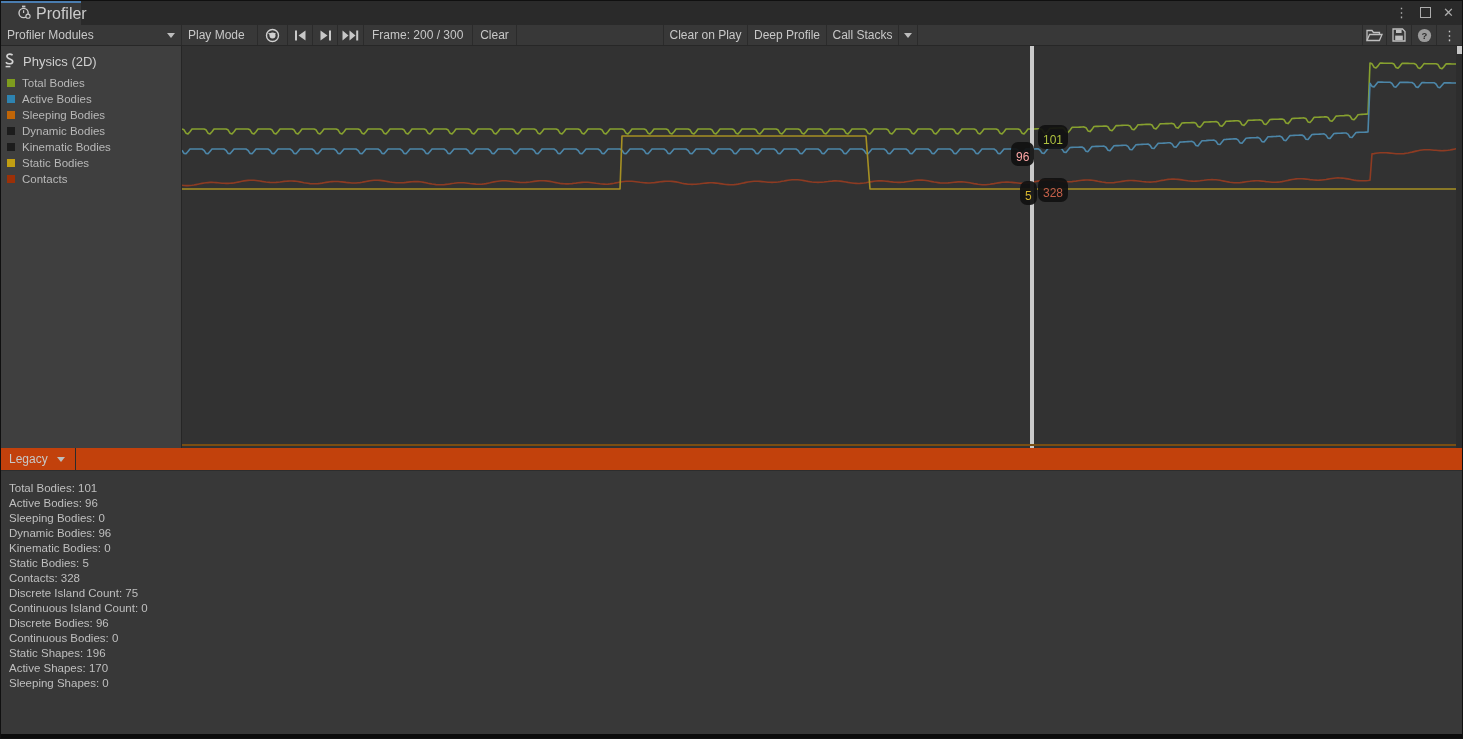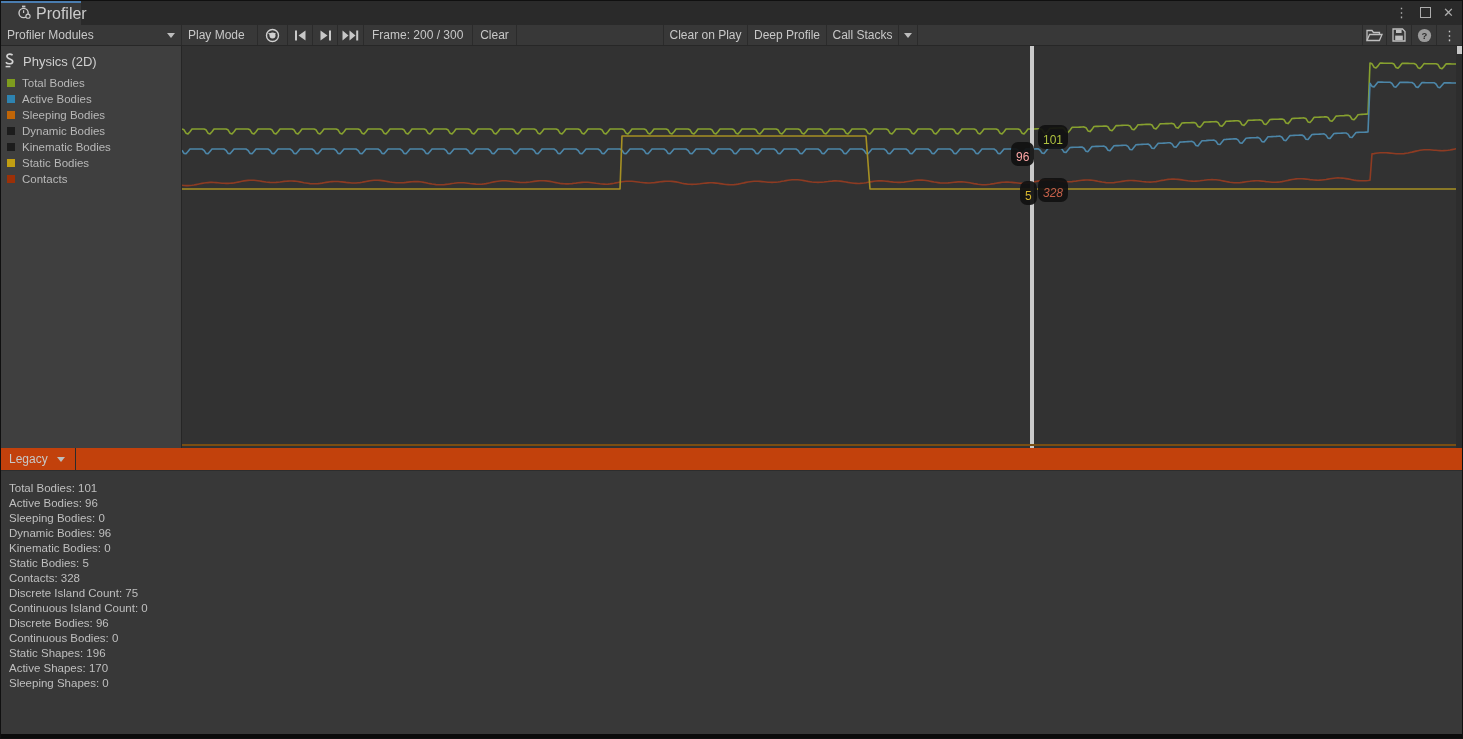--- a/index.html
+++ b/index.html
@@ -201,21 +201,21 @@
         <polyline points="0,83.0 2,83.8 4,87.2 6,87.9 8,85.8 10,83.0 12,83.0 14,83.0 16,83.0 18,83.0 20,83.0 22,83.0 24,83.8 26,87.2 28,87.9 30,85.8 32,83.0 34,83.0 36,83.0 38,83.0 40,83.0 42,83.0 44,83.0 46,83.8 48,87.2 50,87.9 52,85.8 54,83.0 56,83.0 58,83.0 60,83.0 62,83.0 64,83.0 66,83.0 68,83.8 70,87.2 72,87.9 74,85.8 76,83.0 78,83.0 80,83.0 82,83.0 84,83.0 86,83.0 88,83.0 90,83.8 92,87.2 94,87.9 96,85.8 98,83.0 100,83.0 102,83.0 104,83.0 106,83.0 108,83.0 110,83.0 112,83.8 114,87.2 116,87.9 118,85.8 120,83.0 122,83.0 124,83.0 126,83.0 128,83.0 130,83.0 132,83.0 134,83.8 136,87.2 138,87.9 140,85.8 142,83.0 144,83.0 146,83.0 148,83.0 150,83.0 152,83.0 154,83.0 156,83.8 158,87.2 160,87.9 162,85.8 164,83.0 166,83.0 168,83.0 170,83.0 172,83.0 174,83.0 176,83.0 178,83.8 180,87.2 182,87.9 184,85.8 186,83.0 188,83.0 190,83.0 192,83.0 194,83.0 196,83.0 198,83.0 200,83.8 202,87.2 204,87.9 206,85.8 208,83.0 210,83.0 212,83.0 214,83.0 216,83.0 218,83.0 220,83.0 222,83.8 224,87.2 226,87.9 228,85.8 230,83.0 232,83.0 234,83.0 236,83.0 238,83.0 240,83.0 242,83.0 244,83.8 246,87.2 248,87.9 250,85.8 252,83.0 254,83.0 256,83.0 258,83.0 260,83.0 262,83.0 264,83.0 266,83.8 268,87.2 270,87.9 272,85.8 274,83.0 276,83.0 278,83.0 280,83.0 282,83.0 284,83.0 286,83.0 288,83.8 290,87.2 292,87.9 294,85.8 296,83.0 298,83.0 300,83.0 302,83.0 304,83.0 306,83.0 308,83.0 310,83.8 312,87.2 314,87.9 316,85.8 318,83.0 320,83.0 322,83.0 324,83.0 326,83.0 328,83.0 330,83.0 332,83.8 334,87.2 336,87.9 338,85.8 340,83.0 342,83.0 344,83.0 346,83.0 348,83.0 350,83.0 352,83.0 354,83.8 356,87.2 358,87.9 360,85.8 362,83.0 364,83.0 366,83.0 368,83.0 370,83.0 372,83.0 374,83.0 376,83.8 378,87.2 380,87.9 382,85.8 384,83.0 386,83.0 388,83.0 390,83.0 392,83.0 394,83.0 396,83.0 398,83.8 400,87.2 402,87.9 404,85.8 406,83.0 408,83.0 410,83.0 412,83.0 414,83.0 416,83.0 418,83.0 420,83.8 422,87.2 424,87.9 426,85.8 428,83.0 430,83.0 432,83.0 434,83.0 436,83.0 438,83.0 440,83.0 442,83.8 444,87.2 446,87.9 448,85.8 450,83.0 452,83.0 454,83.0 456,83.0 458,83.0 460,83.0 462,83.0 464,83.8 466,87.2 468,87.9 470,85.8 472,83.0 474,83.0 476,83.0 478,83.0 480,83.0 482,83.0 484,83.0 486,83.8 488,87.2 490,87.9 492,85.8 494,83.0 496,83.0 498,83.0 500,83.0 502,83.0 504,83.0 506,83.0 508,83.8 510,87.2 512,87.9 514,85.8 516,83.0 518,83.0 520,83.0 522,83.0 524,83.0 526,83.0 528,83.0 530,83.8 532,87.2 534,87.9 536,85.8 538,83.0 540,83.0 542,83.0 544,83.0 546,83.0 548,83.0 550,83.0 552,83.8 554,87.2 556,87.9 558,85.8 560,83.0 562,83.0 564,83.0 566,83.0 568,83.0 570,83.0 572,83.0 574,83.8 576,87.2 578,87.9 580,85.8 582,83.0 584,83.0 586,83.0 588,83.0 590,83.0 592,83.0 594,83.0 596,83.8 598,87.2 600,87.9 602,85.8 604,83.0 606,83.0 608,83.0 610,83.0 612,83.0 614,83.0 616,83.0 618,83.8 620,87.2 622,87.9 624,85.8 626,83.0 628,83.0 630,83.0 632,83.0 634,83.0 636,83.0 638,83.0 640,83.8 642,87.2 644,87.9 646,85.8 648,83.0 650,83.0 652,83.0 654,83.0 656,83.0 658,83.0 660,83.0 662,83.8 664,87.2 666,87.9 668,85.8 670,83.0 672,83.0 674,83.0 676,83.0 678,83.0 680,83.0 682,83.0 684,83.8 686,87.2 688,87.9 690,85.8 692,83.0 694,83.0 696,83.0 698,83.0 700,83.0 702,83.0 704,83.0 706,83.8 708,87.2 710,87.9 712,85.8 714,83.0 716,83.0 718,83.0 720,83.0 722,83.0 724,83.0 726,83.0 728,83.8 730,87.2 732,87.9 734,85.8 736,83.0 738,83.0 740,83.0 742,83.0 744,83.0 746,83.0 748,83.0 750,83.8 752,87.2 754,87.9 756,85.8 758,83.0 760,83.0 762,83.0 764,83.0 766,83.0 768,83.0 770,83.0 772,83.8 774,87.2 776,87.9 778,85.8 780,83.0 782,83.0 784,83.0 786,83.0 788,83.0 790,83.0 792,83.0 794,83.8 796,87.2 798,87.9 800,85.8 802,83.0 804,83.0 806,83.0 808,83.0 810,83.0 812,83.0 814,83.0 816,83.8 818,87.2 820,87.9 822,85.8 824,83.0 826,83.0 828,83.0 830,83.0 832,83.0 834,83.0 836,83.0 838,83.8 840,87.2 842,87.9 844,85.8 846,83.0 848,83.0 850,83.0 852,83.0 854,82.9 856,82.8 858,82.7 860,83.5 862,86.7 864,87.4 866,85.2 868,82.3 870,82.2 872,82.1 874,82.1 876,82.0 878,81.9 880,81.8 882,82.6 884,85.8 886,86.5 888,84.3 890,81.4 892,81.3 894,81.2 896,81.2 898,81.1 900,81.0 902,80.9 904,81.7 906,84.9 908,85.6 910,83.4 912,80.5 914,80.4 916,80.4 918,80.3 920,80.2 922,80.1 924,80.0 926,80.8 928,84.1 930,84.7 932,82.5 934,79.6 936,79.6 938,79.5 940,79.4 942,79.3 944,79.2 946,79.2 948,79.9 950,83.2 952,83.8 954,81.6 956,78.8 958,78.7 960,78.6 962,78.5 964,78.4 966,78.4 968,78.3 970,79.0 972,82.3 974,82.9 976,80.7 978,77.9 980,77.8 982,77.7 984,77.6 986,77.6 988,77.5 990,77.4 992,78.1 994,81.4 996,82.1 998,79.9 1000,77.0 1002,76.9 1004,76.8 1006,76.8 1008,76.7 1010,76.6 1012,76.5 1014,77.3 1016,80.5 1018,81.2 1020,79.0 1022,76.1 1024,76.0 1026,76.0 1028,75.9 1030,75.8 1032,75.7 1034,75.6 1036,76.4 1038,79.7 1040,80.3 1042,78.1 1044,75.2 1046,75.2 1048,75.1 1050,75.0 1052,74.9 1054,74.8 1056,74.8 1058,75.5 1060,78.8 1062,79.4 1064,77.2 1066,74.4 1068,74.3 1070,74.2 1072,74.1 1074,74.0 1076,74.0 1078,73.9 1080,74.6 1082,77.9 1084,78.5 1086,76.3 1088,73.5 1090,73.4 1092,73.3 1094,73.2 1096,73.2 1098,73.1 1100,73.0 1102,73.7 1104,77.0 1106,77.6 1108,75.4 1110,72.5 1112,72.4 1114,72.3 1116,72.2 1118,72.1 1120,72.0 1122,71.9 1124,72.6 1126,75.9 1128,76.5 1130,74.3 1132,71.4 1134,71.3 1136,71.2 1138,71.1 1140,71.0 1142,70.9 1144,70.7 1146,71.4 1148,74.7 1150,75.3 1152,73.0 1154,70.1 1156,70.0 1158,69.8 1160,69.7 1162,69.6 1164,69.4 1166,69.3 1168,70.0 1170,73.2 1172,73.8 1174,71.6 1176,68.7 1178,68.5 1180,68.4 1182,68.3 1184,68.1 1186,68.0 1188,17.0 1190,17.8 1192,21.2 1194,22.0 1196,19.9 1198,17.1 1200,17.1 1202,17.2 1204,17.2 1206,17.2 1208,17.2 1210,17.3 1212,18.1 1214,21.5 1216,22.2 1218,20.1 1220,17.4 1222,17.4 1224,17.4 1226,17.4 1228,17.5 1230,17.5 1232,17.5 1234,18.4 1236,21.7 1238,22.5 1240,20.4 1242,17.6 1244,17.7 1246,17.7 1248,17.7 1250,17.7 1252,17.7 1254,17.8 1256,18.6 1258,22.0 1260,22.7 1262,20.6 1264,17.9 1266,17.9 1268,17.9 1270,18.0 1272,18.0 1274,18.0" fill="none" stroke="#87A12F" stroke-width="1.6" stroke-linejoin="round"></polyline>
         <polyline points="0,104.3 2,107.4 4,107.8 6,105.4 8,103.0 10,103.0 12,103.0 14,103.0 16,103.0 18,103.0 20,103.0 22,104.3 24,107.4 26,107.8 28,105.4 30,103.0 32,103.0 34,103.0 36,103.0 38,103.0 40,103.0 42,103.0 44,104.3 46,107.4 48,107.8 50,105.4 52,103.0 54,103.0 56,103.0 58,103.0 60,103.0 62,103.0 64,103.0 66,104.3 68,107.4 70,107.8 72,105.4 74,103.0 76,103.0 78,103.0 80,103.0 82,103.0 84,103.0 86,103.0 88,104.3 90,107.4 92,107.8 94,105.4 96,103.0 98,103.0 100,103.0 102,103.0 104,103.0 106,103.0 108,103.0 110,104.3 112,107.4 114,107.8 116,105.4 118,103.0 120,103.0 122,103.0 124,103.0 126,103.0 128,103.0 130,103.0 132,104.3 134,107.4 136,107.8 138,105.4 140,103.0 142,103.0 144,103.0 146,103.0 148,103.0 150,103.0 152,103.0 154,104.3 156,107.4 158,107.8 160,105.4 162,103.0 164,103.0 166,103.0 168,103.0 170,103.0 172,103.0 174,103.0 176,104.3 178,107.4 180,107.8 182,105.4 184,103.0 186,103.0 188,103.0 190,103.0 192,103.0 194,103.0 196,103.0 198,104.3 200,107.4 202,107.8 204,105.4 206,103.0 208,103.0 210,103.0 212,103.0 214,103.0 216,103.0 218,103.0 220,104.3 222,107.4 224,107.8 226,105.4 228,103.0 230,103.0 232,103.0 234,103.0 236,103.0 238,103.0 240,103.0 242,104.3 244,107.4 246,107.8 248,105.4 250,103.0 252,103.0 254,103.0 256,103.0 258,103.0 260,103.0 262,103.0 264,104.3 266,107.4 268,107.8 270,105.4 272,103.0 274,103.0 276,103.0 278,103.0 280,103.0 282,103.0 284,103.0 286,104.3 288,107.4 290,107.8 292,105.4 294,103.0 296,103.0 298,103.0 300,103.0 302,103.0 304,103.0 306,103.0 308,104.3 310,107.4 312,107.8 314,105.4 316,103.0 318,103.0 320,103.0 322,103.0 324,103.0 326,103.0 328,103.0 330,104.3 332,107.4 334,107.8 336,105.4 338,103.0 340,103.0 342,103.0 344,103.0 346,103.0 348,103.0 350,103.0 352,104.3 354,107.4 356,107.8 358,105.4 360,103.0 362,103.0 364,103.0 366,103.0 368,103.0 370,103.0 372,103.0 374,104.3 376,107.4 378,107.8 380,105.4 382,103.0 384,103.0 386,103.0 388,103.0 390,103.0 392,103.0 394,103.0 396,104.3 398,107.4 400,107.8 402,105.4 404,103.0 406,103.0 408,103.0 410,103.0 412,103.0 414,103.0 416,103.0 418,104.3 420,107.4 422,107.8 424,105.4 426,103.0 428,103.0 430,103.0 432,103.0 434,103.0 436,103.0 438,103.0 440,104.3 442,107.4 444,107.8 446,105.4 448,103.0 450,103.0 452,103.0 454,103.0 456,103.0 458,103.0 460,103.0 462,104.3 464,107.4 466,107.8 468,105.4 470,103.0 472,103.0 474,103.0 476,103.0 478,103.0 480,103.0 482,103.0 484,104.3 486,107.4 488,107.8 490,105.4 492,103.0 494,103.0 496,103.0 498,103.0 500,103.0 502,103.0 504,103.0 506,104.3 508,107.4 510,107.8 512,105.4 514,103.0 516,103.0 518,103.0 520,103.0 522,103.0 524,103.0 526,103.0 528,104.3 530,107.4 532,107.8 534,105.4 536,103.0 538,103.0 540,103.0 542,103.0 544,103.0 546,103.0 548,103.0 550,104.3 552,107.4 554,107.8 556,105.4 558,103.0 560,103.0 562,103.0 564,103.0 566,103.0 568,103.0 570,103.0 572,104.3 574,107.4 576,107.8 578,105.4 580,103.0 582,103.0 584,103.0 586,103.0 588,103.0 590,103.0 592,103.0 594,104.3 596,107.4 598,107.8 600,105.4 602,103.0 604,103.0 606,103.0 608,103.0 610,103.0 612,103.0 614,103.0 616,104.3 618,107.4 620,107.8 622,105.4 624,103.0 626,103.0 628,103.0 630,103.0 632,103.0 634,103.0 636,103.0 638,104.3 640,107.4 642,107.8 644,105.4 646,103.0 648,103.0 650,103.0 652,103.0 654,103.0 656,103.0 658,103.0 660,104.3 662,107.4 664,107.8 666,105.4 668,103.0 670,103.0 672,103.0 674,103.0 676,103.0 678,103.0 680,103.0 682,104.3 684,107.4 686,107.8 688,105.4 690,103.0 692,103.0 694,103.0 696,103.0 698,103.0 700,103.0 702,103.0 704,104.3 706,107.4 708,107.8 710,105.4 712,103.0 714,103.0 716,103.0 718,103.0 720,103.0 722,103.0 724,103.0 726,104.3 728,107.4 730,107.8 732,105.4 734,103.0 736,103.0 738,103.0 740,103.0 742,103.0 744,103.0 746,103.0 748,104.3 750,107.4 752,107.8 754,105.4 756,103.0 758,103.0 760,103.0 762,103.0 764,103.0 766,103.0 768,103.0 770,104.3 772,107.4 774,107.8 776,105.4 778,103.0 780,103.0 782,103.0 784,103.0 786,103.0 788,103.0 790,103.0 792,104.3 794,107.4 796,107.8 798,105.4 800,103.0 802,103.0 804,103.0 806,103.0 808,103.0 810,103.0 812,103.0 814,104.3 816,107.4 818,107.8 820,105.4 822,103.0 824,103.0 826,103.0 828,103.0 830,103.0 832,103.0 834,103.0 836,104.3 838,107.4 840,107.8 842,105.4 844,103.0 846,103.0 848,103.0 850,103.0 852,103.0 854,102.9 856,102.8 858,104.0 860,107.0 862,107.4 864,104.9 866,102.4 868,102.3 870,102.2 872,102.1 874,102.1 876,102.0 878,101.9 880,103.1 882,106.1 884,106.5 886,104.0 888,101.5 890,101.4 892,101.3 894,101.2 896,101.2 898,101.1 900,101.0 902,102.2 904,105.2 906,105.6 908,103.1 910,100.6 912,100.5 914,100.4 916,100.4 918,100.3 920,100.2 922,100.1 924,101.3 926,104.3 928,104.7 930,102.2 932,99.7 934,99.6 936,99.6 938,99.5 940,99.4 942,99.3 944,99.2 946,100.4 948,103.5 950,103.8 952,101.3 954,98.8 956,98.6 958,98.5 960,98.4 962,98.3 964,98.2 966,98.0 968,99.2 970,102.2 972,102.5 974,100.0 976,97.4 978,97.3 980,97.2 982,97.1 984,97.0 986,96.8 988,96.7 990,97.9 992,100.9 994,101.2 996,98.7 998,96.1 1000,96.0 1002,95.9 1004,95.8 1006,95.6 1008,95.5 1010,95.4 1012,96.5 1014,99.5 1016,99.9 1018,97.3 1020,94.8 1022,94.7 1024,94.6 1026,94.4 1028,94.3 1030,94.2 1032,94.1 1034,95.2 1036,98.2 1038,98.5 1040,96.0 1042,93.5 1044,93.4 1046,93.2 1048,93.1 1050,93.0 1052,92.9 1054,92.8 1056,93.9 1058,96.9 1060,97.2 1062,94.7 1064,92.2 1066,92.0 1068,91.9 1070,91.8 1072,91.7 1074,91.6 1076,91.4 1078,92.6 1080,95.6 1082,95.9 1084,93.4 1086,90.8 1088,90.7 1090,90.6 1092,90.5 1094,90.4 1096,90.2 1098,90.1 1100,91.3 1102,94.3 1104,94.6 1106,92.1 1108,89.6 1110,89.5 1112,89.4 1114,89.3 1116,89.2 1118,89.1 1120,89.0 1122,90.2 1124,93.2 1126,93.5 1128,91.0 1130,88.5 1132,88.4 1134,88.3 1136,88.2 1138,88.1 1140,88.0 1142,87.9 1144,89.1 1146,92.1 1148,92.5 1150,90.0 1152,87.5 1154,87.4 1156,87.3 1158,87.2 1160,87.1 1162,87.0 1164,87.0 1166,88.1 1168,91.2 1170,91.5 1172,89.0 1174,86.5 1176,86.4 1178,86.3 1180,86.3 1182,86.2 1184,86.1 1186,86.0 1188,37.3 1190,40.4 1192,40.9 1194,38.5 1196,36.1 1198,36.1 1200,36.1 1202,36.2 1204,36.2 1206,36.2 1208,36.2 1210,37.5 1212,40.7 1214,41.1 1216,38.8 1218,36.3 1220,36.4 1222,36.4 1224,36.4 1226,36.4 1228,36.5 1230,36.5 1232,37.8 1234,40.9 1236,41.4 1238,39.0 1240,36.6 1242,36.6 1244,36.7 1246,36.7 1248,36.7 1250,36.7 1252,36.7 1254,38.0 1256,41.2 1258,41.6 1260,39.3 1262,36.9 1264,36.9 1266,36.9 1268,36.9 1270,37.0 1272,37.0 1274,37.0" fill="none" stroke="#4C86A8" stroke-width="1.6" stroke-linejoin="round"></polyline>
         <polyline points="0,139.3 2,139.5 4,139.6 6,139.6 8,139.5 10,139.3 12,139.0 14,138.6 16,138.2 18,137.8 20,137.4 22,137.0 24,136.8 26,136.6 28,136.4 30,136.4 32,136.5 34,136.6 36,136.8 38,137.0 40,137.2 42,137.3 44,137.4 46,137.4 48,137.3 50,137.1 52,136.9 54,136.5 56,136.1 58,135.7 60,135.3 62,134.9 64,134.6 66,134.4 68,134.3 70,134.2 72,134.3 74,134.5 76,134.7 78,135.0 80,135.4 82,135.7 84,136.0 86,136.2 88,136.4 90,136.5 92,136.5 94,136.4 96,136.2 98,136.0 100,135.7 102,135.4 104,135.2 106,135.1 108,135.0 110,135.0 112,135.1 114,135.3 116,135.5 118,135.9 120,136.3 122,136.7 124,137.0 126,137.3 128,137.6 130,137.7 132,137.8 134,137.7 136,137.6 138,137.4 140,137.1 142,136.7 144,136.4 146,136.1 148,135.8 150,135.6 152,135.5 154,135.5 156,135.5 158,135.7 160,135.9 162,136.1 164,136.4 166,136.6 168,136.8 170,137.0 172,137.0 174,137.0 176,136.8 178,136.6 180,136.3 182,135.9 184,135.5 186,135.1 188,134.8 190,134.5 192,134.3 194,134.2 196,134.2 198,134.4 200,134.6 202,134.9 204,135.2 206,135.6 208,136.0 210,136.3 212,136.5 214,136.7 216,136.8 218,136.8 220,136.7 222,136.6 224,136.4 226,136.1 228,135.9 230,135.7 232,135.6 234,135.6 236,135.6 238,135.8 240,136.0 242,136.4 244,136.7 246,137.2 248,137.6 250,138.0 252,138.3 254,138.6 256,138.8 258,138.8 260,138.8 262,138.7 264,138.4 266,138.2 268,137.9 270,137.5 272,137.3 274,137.0 276,136.8 278,136.8 280,136.8 282,136.8 284,137.0 286,137.2 288,137.5 290,137.7 292,137.9 294,138.1 296,138.2 298,138.2 300,138.1 302,137.9 304,137.6 306,137.2 308,136.8 310,136.3 312,135.9 314,135.5 316,135.2 318,135.0 320,134.8 322,134.8 324,134.8 326,135.0 328,135.2 330,135.5 332,135.8 334,136.0 336,136.2 338,136.4 340,136.5 342,136.5 344,136.4 346,136.2 348,136.0 350,135.7 352,135.4 354,135.1 356,134.9 358,134.8 360,134.7 362,134.7 364,134.9 366,135.1 368,135.4 370,135.8 372,136.2 374,136.6 376,137.0 378,137.4 380,137.6 382,137.8 384,137.9 386,137.9 388,137.8 390,137.6 392,137.3 394,137.1 396,136.8 398,136.6 400,136.4 402,136.3 404,136.3 406,136.3 408,136.5 410,136.7 412,137.0 414,137.3 416,137.5 418,137.8 420,138.0 422,138.1 424,138.2 426,138.1 428,137.9 430,137.6 432,137.3 434,136.9 436,136.5 438,136.1 440,135.8 442,135.5 444,135.3 446,135.2 448,135.2 450,135.3 452,135.5 454,135.7 456,136.0 458,136.3 460,136.5 462,136.8 464,136.9 466,137.0 468,137.0 470,136.8 472,136.7 474,136.4 476,136.1 478,135.8 480,135.6 482,135.4 484,135.2 486,135.2 488,135.2 490,135.4 492,135.6 494,135.9 496,136.3 498,136.7 500,137.2 502,137.6 504,137.9 506,138.2 508,138.3 510,138.4 512,138.3 514,138.2 516,138.0 518,137.8 520,137.5 522,137.3 524,137.1 526,136.9 528,136.8 530,136.8 532,136.9 534,137.1 536,137.3 538,137.6 540,137.9 542,138.2 544,138.5 546,138.6 548,138.7 550,138.7 552,138.6 554,138.4 556,138.1 558,137.7 560,137.3 562,136.9 564,136.4 566,136.0 568,135.7 570,135.5 572,135.3 574,135.3 576,135.3 578,135.4 580,135.6 582,135.8 584,136.0 586,136.2 588,136.3 590,136.4 592,136.3 594,136.2 596,136.0 598,135.7 600,135.3 602,135.0 604,134.6 606,134.3 608,134.0 610,133.8 612,133.7 614,133.7 616,133.8 618,134.0 620,134.3 622,134.6 624,135.0 626,135.4 628,135.7 630,136.0 632,136.2 634,136.3 636,136.4 638,136.3 640,136.2 642,136.0 644,135.7 646,135.5 648,135.2 650,135.1 652,134.9 654,134.9 656,135.0 658,135.1 660,135.4 662,135.7 664,136.0 666,136.4 668,136.7 670,137.0 672,137.3 674,137.4 676,137.5 678,137.4 680,137.2 682,137.0 684,136.7 686,136.3 688,135.9 690,135.6 692,135.3 694,135.0 696,134.9 698,134.8 700,134.9 702,135.0 704,135.2 706,135.4 708,135.7 710,135.9 712,136.2 714,136.3 716,136.4 718,136.4 720,136.3 722,136.1 724,135.8 726,135.5 728,135.2 730,134.9 732,134.5 734,134.3 736,134.1 738,134.1 740,134.1 742,134.2 744,134.5 746,134.8 748,135.2 750,135.6 752,136.0 754,136.3 756,136.6 758,136.9 760,137.0 762,137.0 764,137.0 766,136.9 768,136.7 770,136.5 772,136.3 774,136.1 776,135.9 778,135.9 780,135.9 782,136.0 784,136.2 786,136.5 788,136.8 790,137.2 792,137.6 794,137.9 796,138.3 798,138.5 800,138.7 802,138.7 804,138.7 806,138.5 808,138.3 810,137.9 812,137.6 814,137.2 816,136.9 818,136.6 820,136.3 822,136.2 824,136.1 826,136.1 828,136.2 830,136.4 832,136.6 834,136.8 836,137.0 838,137.2 840,137.3 842,137.3 844,137.2 846,137.0 848,136.7 850,136.4 852,136.0 854,135.5 856,135.1 858,134.7 860,134.3 862,134.1 864,133.9 866,133.9 868,133.9 870,134.1 872,134.3 874,134.6 876,134.9 878,135.1 880,135.4 882,135.6 884,135.7 886,135.8 888,135.7 890,135.6 892,135.3 894,135.1 896,134.8 898,134.5 900,134.3 902,134.1 904,134.0 906,134.0 908,134.1 910,134.3 912,134.5 914,134.9 916,135.3 918,135.6 920,136.0 922,136.3 924,136.6 926,136.7 928,136.8 930,136.7 932,136.6 934,136.3 936,136.0 938,135.7 940,135.4 942,135.1 944,134.8 946,134.6 948,134.5 950,134.5 952,134.6 954,134.8 956,135.0 958,135.2 960,135.5 962,135.7 964,135.9 966,136.0 968,136.1 970,136.0 972,135.8 974,135.6 976,135.2 978,134.8 980,134.4 982,134.1 984,133.7 986,133.4 988,133.2 990,133.1 992,133.1 994,133.2 996,133.4 998,133.6 1000,133.9 1002,134.2 1004,134.5 1006,134.8 1008,135.0 1010,135.1 1012,135.2 1014,135.1 1016,135.0 1018,134.8 1020,134.5 1022,134.3 1024,134.0 1026,133.8 1028,133.7 1030,133.6 1032,133.7 1034,133.8 1036,134.0 1038,134.3 1040,134.7 1042,135.1 1044,135.5 1046,135.9 1048,136.3 1050,136.5 1052,136.7 1054,136.8 1056,136.7 1058,136.6 1060,136.4 1062,136.1 1064,135.8 1066,135.5 1068,135.3 1070,135.0 1072,134.9 1074,134.8 1076,134.8 1078,134.9 1080,135.1 1082,135.3 1084,135.6 1086,135.8 1088,136.0 1090,136.2 1092,136.3 1094,136.3 1096,136.1 1098,135.9 1100,135.6 1102,135.2 1104,134.8 1106,134.4 1108,133.9 1110,133.5 1112,133.2 1114,132.9 1116,132.8 1118,132.7 1120,132.8 1122,132.9 1124,133.1 1126,133.3 1128,133.6 1130,133.8 1132,134.0 1134,134.1 1136,134.2 1138,134.1 1140,134.0 1142,133.7 1144,133.5 1146,133.1 1148,132.8 1150,132.5 1152,132.2 1154,132.0 1156,131.9 1158,132.0 1160,132.1 1162,132.3 1164,132.6 1166,132.9 1168,133.3 1170,133.7 1172,134.1 1174,134.4 1176,134.6 1178,134.8 1180,134.8 1182,134.8 1184,134.7 1186,134.5 1188,134.2 1190,107.9 1192,107.6 1194,107.2 1196,107.0 1198,106.8 1200,106.7 1202,106.7 1204,106.8 1206,106.9 1208,107.1 1210,107.3 1212,107.5 1214,107.7 1216,107.8 1218,107.8 1220,107.8 1222,107.6 1224,107.3 1226,107.0 1228,106.5 1230,106.1 1232,105.6 1234,105.1 1236,104.7 1238,104.3 1240,104.0 1242,103.8 1244,103.7 1246,103.7 1248,103.8 1250,104.0 1252,104.2 1254,104.3 1256,104.5 1258,104.6 1260,104.7 1262,104.6 1264,104.5 1266,104.3 1268,104.0 1270,103.6 1272,103.2 1274,102.8" fill="none" stroke="#8E3B22" stroke-width="1.6" stroke-linejoin="round"></polyline>
         <polyline points="0,143.0 2,143.0 4,143.0 6,143.0 8,143.0 10,143.0 12,143.0 14,143.0 16,143.0 18,143.0 20,143.0 22,143.0 24,143.0 26,143.0 28,143.0 30,143.0 32,143.0 34,143.0 36,143.0 38,143.0 40,143.0 42,143.0 44,143.0 46,143.0 48,143.0 50,143.0 52,143.0 54,143.0 56,143.0 58,143.0 60,143.0 62,143.0 64,143.0 66,143.0 68,143.0 70,143.0 72,143.0 74,143.0 76,143.0 78,143.0 80,143.0 82,143.0 84,143.0 86,143.0 88,143.0 90,143.0 92,143.0 94,143.0 96,143.0 98,143.0 100,143.0 102,143.0 104,143.0 106,143.0 108,143.0 110,143.0 112,143.0 114,143.0 116,143.0 118,143.0 120,143.0 122,143.0 124,143.0 126,143.0 128,143.0 130,143.0 132,143.0 134,143.0 136,143.0 138,143.0 140,143.0 142,143.0 144,143.0 146,143.0 148,143.0 150,143.0 152,143.0 154,143.0 156,143.0 158,143.0 160,143.0 162,143.0 164,143.0 166,143.0 168,143.0 170,143.0 172,143.0 174,143.0 176,143.0 178,143.0 180,143.0 182,143.0 184,143.0 186,143.0 188,143.0 190,143.0 192,143.0 194,143.0 196,143.0 198,143.0 200,143.0 202,143.0 204,143.0 206,143.0 208,143.0 210,143.0 212,143.0 214,143.0 216,143.0 218,143.0 220,143.0 222,143.0 224,143.0 226,143.0 228,143.0 230,143.0 232,143.0 234,143.0 236,143.0 238,143.0 240,143.0 242,143.0 244,143.0 246,143.0 248,143.0 250,143.0 252,143.0 254,143.0 256,143.0 258,143.0 260,143.0 262,143.0 264,143.0 266,143.0 268,143.0 270,143.0 272,143.0 274,143.0 276,143.0 278,143.0 280,143.0 282,143.0 284,143.0 286,143.0 288,143.0 290,143.0 292,143.0 294,143.0 296,143.0 298,143.0 300,143.0 302,143.0 304,143.0 306,143.0 308,143.0 310,143.0 312,143.0 314,143.0 316,143.0 318,143.0 320,143.0 322,143.0 324,143.0 326,143.0 328,143.0 330,143.0 332,143.0 334,143.0 336,143.0 338,143.0 340,143.0 342,143.0 344,143.0 346,143.0 348,143.0 350,143.0 352,143.0 354,143.0 356,143.0 358,143.0 360,143.0 362,143.0 364,143.0 366,143.0 368,143.0 370,143.0 372,143.0 374,143.0 376,143.0 378,143.0 380,143.0 382,143.0 384,143.0 386,143.0 388,143.0 390,143.0 392,143.0 394,143.0 396,143.0 398,143.0 400,143.0 402,143.0 404,143.0 406,143.0 408,143.0 410,143.0 412,143.0 414,143.0 416,143.0 418,143.0 420,143.0 422,143.0 424,143.0 426,143.0 428,143.0 430,143.0 432,143.0 434,143.0 436,143.0 438,143.0 440,90.0 442,90.0 444,90.0 446,90.0 448,90.0 450,90.0 452,90.0 454,90.0 456,90.0 458,90.0 460,90.0 462,90.0 464,90.0 466,90.0 468,90.0 470,90.0 472,90.0 474,90.0 476,90.0 478,90.0 480,90.0 482,90.0 484,90.0 486,90.0 488,90.0 490,90.0 492,90.0 494,90.0 496,90.0 498,90.0 500,90.0 502,90.0 504,90.0 506,90.0 508,90.0 510,90.0 512,90.0 514,90.0 516,90.0 518,90.0 520,90.0 522,90.0 524,90.0 526,90.0 528,90.0 530,90.0 532,90.0 534,90.0 536,90.0 538,90.0 540,90.0 542,90.0 544,90.0 546,90.0 548,90.0 550,90.0 552,90.0 554,90.0 556,90.0 558,90.0 560,90.0 562,90.0 564,90.0 566,90.0 568,90.0 570,90.0 572,90.0 574,90.0 576,90.0 578,90.0 580,90.0 582,90.0 584,90.0 586,90.0 588,90.0 590,90.0 592,90.0 594,90.0 596,90.0 598,90.0 600,90.0 602,90.0 604,90.0 606,90.0 608,90.0 610,90.0 612,90.0 614,90.0 616,90.0 618,90.0 620,90.0 622,90.0 624,90.0 626,90.0 628,90.0 630,90.0 632,90.0 634,90.0 636,90.0 638,90.0 640,90.0 642,90.0 644,90.0 646,90.0 648,90.0 650,90.0 652,90.0 654,90.0 656,90.0 658,90.0 660,90.0 662,90.0 664,90.0 666,90.0 668,90.0 670,90.0 672,90.0 674,90.0 676,90.0 678,90.0 680,90.0 682,90.0 684,90.0 686,116.5 688,143.0 690,143.0 692,143.0 694,143.0 696,143.0 698,143.0 700,143.0 702,143.0 704,143.0 706,143.0 708,143.0 710,143.0 712,143.0 714,143.0 716,143.0 718,143.0 720,143.0 722,143.0 724,143.0 726,143.0 728,143.0 730,143.0 732,143.0 734,143.0 736,143.0 738,143.0 740,143.0 742,143.0 744,143.0 746,143.0 748,143.0 750,143.0 752,143.0 754,143.0 756,143.0 758,143.0 760,143.0 762,143.0 764,143.0 766,143.0 768,143.0 770,143.0 772,143.0 774,143.0 776,143.0 778,143.0 780,143.0 782,143.0 784,143.0 786,143.0 788,143.0 790,143.0 792,143.0 794,143.0 796,143.0 798,143.0 800,143.0 802,143.0 804,143.0 806,143.0 808,143.0 810,143.0 812,143.0 814,143.0 816,143.0 818,143.0 820,143.0 822,143.0 824,143.0 826,143.0 828,143.0 830,143.0 832,143.0 834,143.0 836,143.0 838,143.0 840,143.0 842,143.0 844,143.0 846,143.0 848,143.0 850,143.0 852,143.0 854,143.0 856,143.0 858,143.0 860,143.0 862,143.0 864,143.0 866,143.0 868,143.0 870,143.0 872,143.0 874,143.0 876,143.0 878,143.0 880,143.0 882,143.0 884,143.0 886,143.0 888,143.0 890,143.0 892,143.0 894,143.0 896,143.0 898,143.0 900,143.0 902,143.0 904,143.0 906,143.0 908,143.0 910,143.0 912,143.0 914,143.0 916,143.0 918,143.0 920,143.0 922,143.0 924,143.0 926,143.0 928,143.0 930,143.0 932,143.0 934,143.0 936,143.0 938,143.0 940,143.0 942,143.0 944,143.0 946,143.0 948,143.0 950,143.0 952,143.0 954,143.0 956,143.0 958,143.0 960,143.0 962,143.0 964,143.0 966,143.0 968,143.0 970,143.0 972,143.0 974,143.0 976,143.0 978,143.0 980,143.0 982,143.0 984,143.0 986,143.0 988,143.0 990,143.0 992,143.0 994,143.0 996,143.0 998,143.0 1000,143.0 1002,143.0 1004,143.0 1006,143.0 1008,143.0 1010,143.0 1012,143.0 1014,143.0 1016,143.0 1018,143.0 1020,143.0 1022,143.0 1024,143.0 1026,143.0 1028,143.0 1030,143.0 1032,143.0 1034,143.0 1036,143.0 1038,143.0 1040,143.0 1042,143.0 1044,143.0 1046,143.0 1048,143.0 1050,143.0 1052,143.0 1054,143.0 1056,143.0 1058,143.0 1060,143.0 1062,143.0 1064,143.0 1066,143.0 1068,143.0 1070,143.0 1072,143.0 1074,143.0 1076,143.0 1078,143.0 1080,143.0 1082,143.0 1084,143.0 1086,143.0 1088,143.0 1090,143.0 1092,143.0 1094,143.0 1096,143.0 1098,143.0 1100,143.0 1102,143.0 1104,143.0 1106,143.0 1108,143.0 1110,143.0 1112,143.0 1114,143.0 1116,143.0 1118,143.0 1120,143.0 1122,143.0 1124,143.0 1126,143.0 1128,143.0 1130,143.0 1132,143.0 1134,143.0 1136,143.0 1138,143.0 1140,143.0 1142,143.0 1144,143.0 1146,143.0 1148,143.0 1150,143.0 1152,143.0 1154,143.0 1156,143.0 1158,143.0 1160,143.0 1162,143.0 1164,143.0 1166,143.0 1168,143.0 1170,143.0 1172,143.0 1174,143.0 1176,143.0 1178,143.0 1180,143.0 1182,143.0 1184,143.0 1186,143.0 1188,143.0 1190,143.0 1192,143.0 1194,143.0 1196,143.0 1198,143.0 1200,143.0 1202,143.0 1204,143.0 1206,143.0 1208,143.0 1210,143.0 1212,143.0 1214,143.0 1216,143.0 1218,143.0 1220,143.0 1222,143.0 1224,143.0 1226,143.0 1228,143.0 1230,143.0 1232,143.0 1234,143.0 1236,143.0 1238,143.0 1240,143.0 1242,143.0 1244,143.0 1246,143.0 1248,143.0 1250,143.0 1252,143.0 1254,143.0 1256,143.0 1258,143.0 1260,143.0 1262,143.0 1264,143.0 1266,143.0 1268,143.0 1270,143.0 1272,143.0 1274,143.0" fill="none" stroke="#A69023" stroke-width="1.6" stroke-linejoin="round"></polyline>
       </svg>
     <div class="playhead" style="left: 848px;"></div>
     <div>
         <div class="vlabel" style="left: 856px; top: 79px; color: rgb(174, 193, 63);">101</div>
         <div class="vlabel" style="left: 829px; top: 96px; color: #fca5a5;">96</div>
         <div class="vlabel" style="left: 838px; top: 135px; color: rgb(214, 182, 46);">5</div>
-        <div class="vlabel" style="left: 856px; top: 132px; color: rgb(196, 96, 74); font-style: italic;">328</div>
+        <div class="vlabel" style="left: 856px; top: 132px; color: rgb(196, 96, 74);">328</div>
       </div>
     <div class="chart-bottom"></div>
     <div class="scroll-track">
       <div class="scroll-thumb"></div>
     </div>
   </div>
 
   <div class="legacy-row">
     <div class="legacy-dd">
       <span>Legacy</span>

